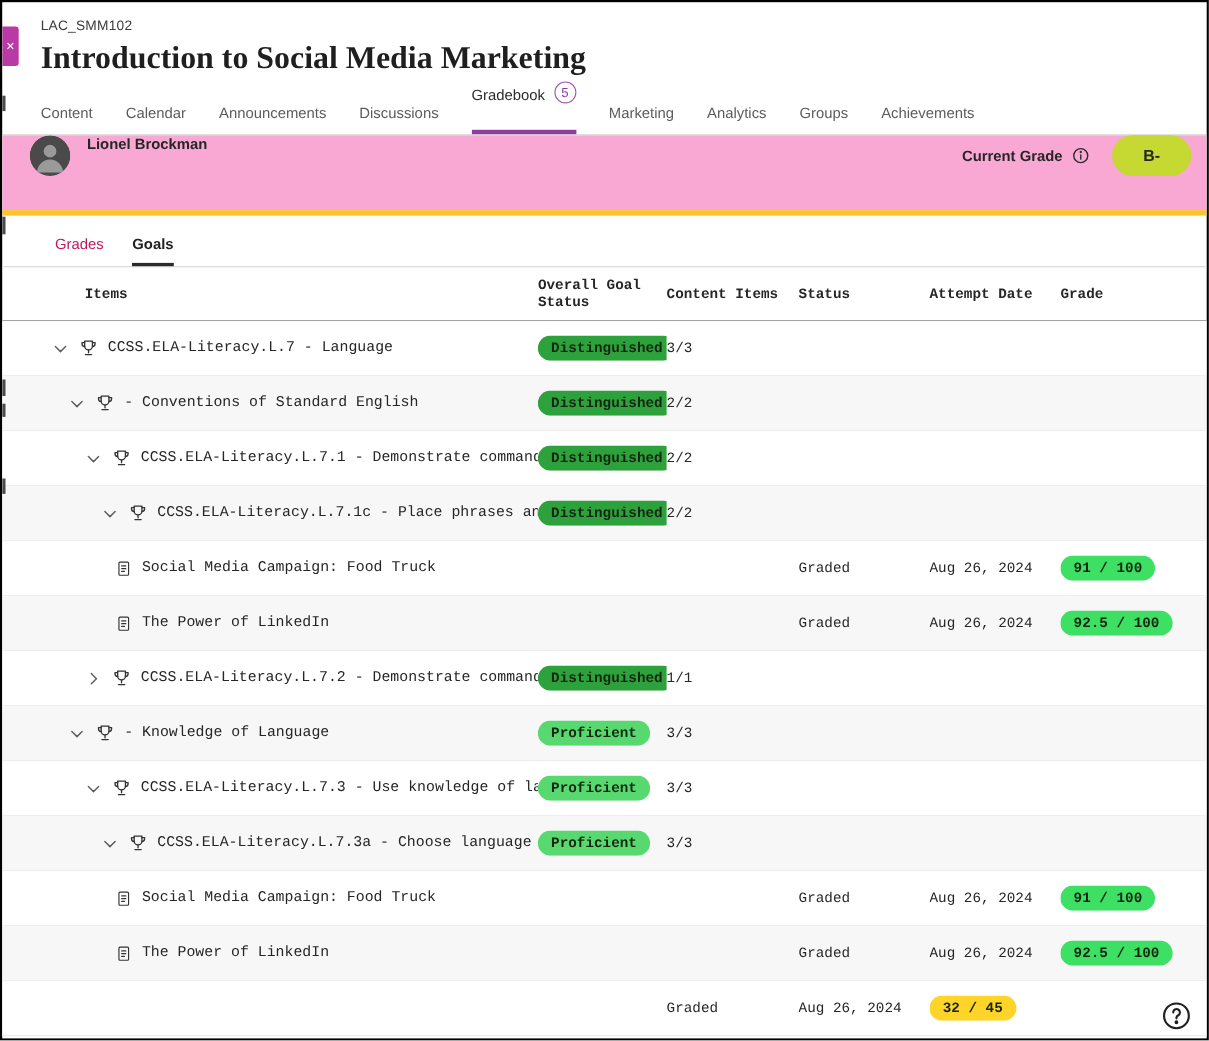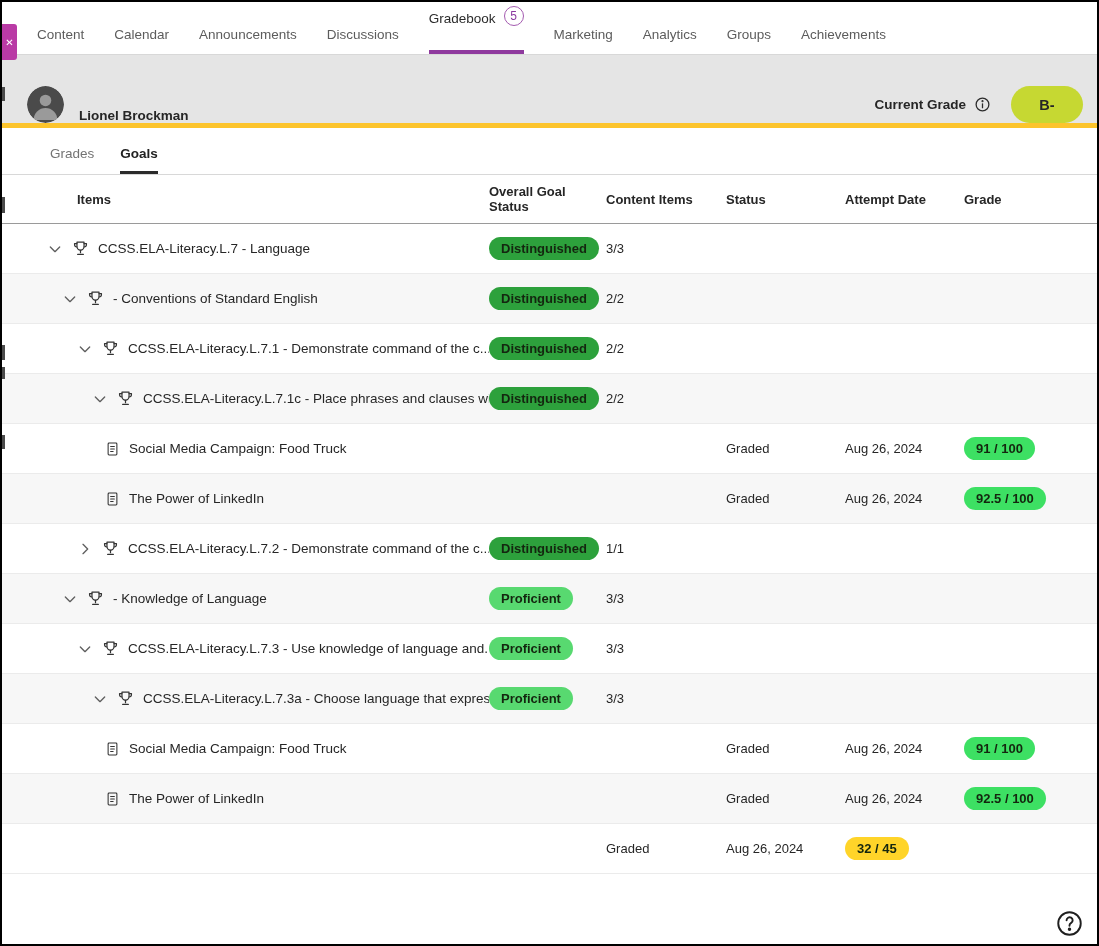--- a/index.html
+++ b/index.html
@@ -20,40 +20,40 @@
   .nav { display: flex; align-items: flex-end; gap: 30px; padding-left: 35px;
          margin-top: 16px; border-bottom: 1px solid #d8d8d8; height: 37px; }
   .nav-item { display: flex; align-items: center; gap: 8px; font-size: 13.5px;
               color: #5c5c5c; padding-bottom: 12px; cursor: pointer; white-space: nowrap; }
   .nav-item.active { color: #2b2b2b;
               border-bottom: 4px solid var(--active-tab-underline); padding-bottom: 24px; align-items: flex-end; }
   .nav-badge { width: 20px; height: 20px; border-radius: 50%;
                border: 1px solid #a45bb0; color: #8b3aa0; font-size: 12px;
                display: inline-flex; align-items: center; justify-content: center; }
   
-  .student-bar { height: 68px; background: #e5e5e5; display: flex;
-                 align-items: flex-end; padding: 0 14px 0 25px; }
+  .student-bar { height: 68px; background: #f9a8d4; display: flex;
+                 align-items: flex-start; padding: 0 14px 0 25px; }
   .avatar { width: 37px; height: 37px; border-radius: 50%; overflow: hidden; flex: none; }
   .student-name { font-size: 13.5px; font-weight: 600; color: #262626; margin-left: 15px; }
   .sb-right { margin-left: auto; display: flex; align-items: center; }
   .cg-label { font-size: 13.5px; font-weight: 700; color: #262626; margin-left: 42px; }
   .info-ic { margin-left: 8px; display: flex; cursor: pointer; }
   .cg-pill { margin-left: 20px; width: 72px; height: 37px; border-radius: 19px;
              background: var(--current-grade-pill); display: flex; align-items: center;
              justify-content: center; font-size: 14.5px; font-weight: 700; color: #262626; }
   .accent { height: 5px; background: var(--accent-bar); }
   
   .subtabs { display: flex; gap: 26px; padding-left: 48px;
              border-bottom: 1px solid #d8d8d8; height: 47px; align-items: flex-end; }
-  .subtab { font-size: 13.5px; color: #737373; padding-bottom: 13px; cursor: pointer; }
+  .subtab { font-size: 13.5px; color: #be185d; padding-bottom: 13px; cursor: pointer; }
   .subtab.active { color: #222; font-weight: 600;
              border-bottom: 3px solid #2b2b2b; padding-bottom: 10px; }
   
   .thead, .trow { display: grid; grid-template-columns: 447px 117px 120px 119px 119px 1fr;
-                  padding: 0 8px 0 40px; align-items: center; }
+                  padding: 0 8px 0 40px; align-items: center; font-family: Liberation Mono, monospace; }
   .thead { height: 49px; border-bottom: 1px solid #9a9a9a;
            font-size: 13px; font-weight: 700; color: #262626; }
   .thead .h-items { padding-left: 35px; }
   .trow { height: 50px; border-bottom: 1px solid #ebebeb; background: #fff; }
   .tbody .trow:nth-child(even) { background: #f7f7f7; }
   .cell { display: flex; align-items: center; font-size: 13px; color: #262626; overflow: hidden; }
   .c-items { gap: 9px; }
   .rlabel { font-size: 13.5px; color: #262626; white-space: nowrap; }
   .chev, .ric { display: flex; flex: none; }
   .chev { cursor: pointer; }
@@ -80,20 +80,24 @@
 
   <div class="close-tab">
     <span>✕</span>
   </div>
   <div class="edge-mark" style="top:85px;height:14px"></div>
   <div class="edge-mark" style="top:195px;height:16px"></div>
   <div class="edge-mark" style="top:343px;height:15px"></div>
   <div class="edge-mark" style="top:365px;height:12px"></div>
   <div class="edge-mark" style="top:433px;height:14px"></div>
 
+  <div class="top">
+    <div class="course-code">LAC_SMM102</div>
+    <h1 class="course-title">Introduction to Social Media Marketing</h1>
+  </div>
 
   <nav class="nav">
       <div class="nav-item">
         <span>Content</span>
       </div>
       <div class="nav-item">
         <span>Calendar</span>
       </div>
       <div class="nav-item">
         <span>Announcements</span>

